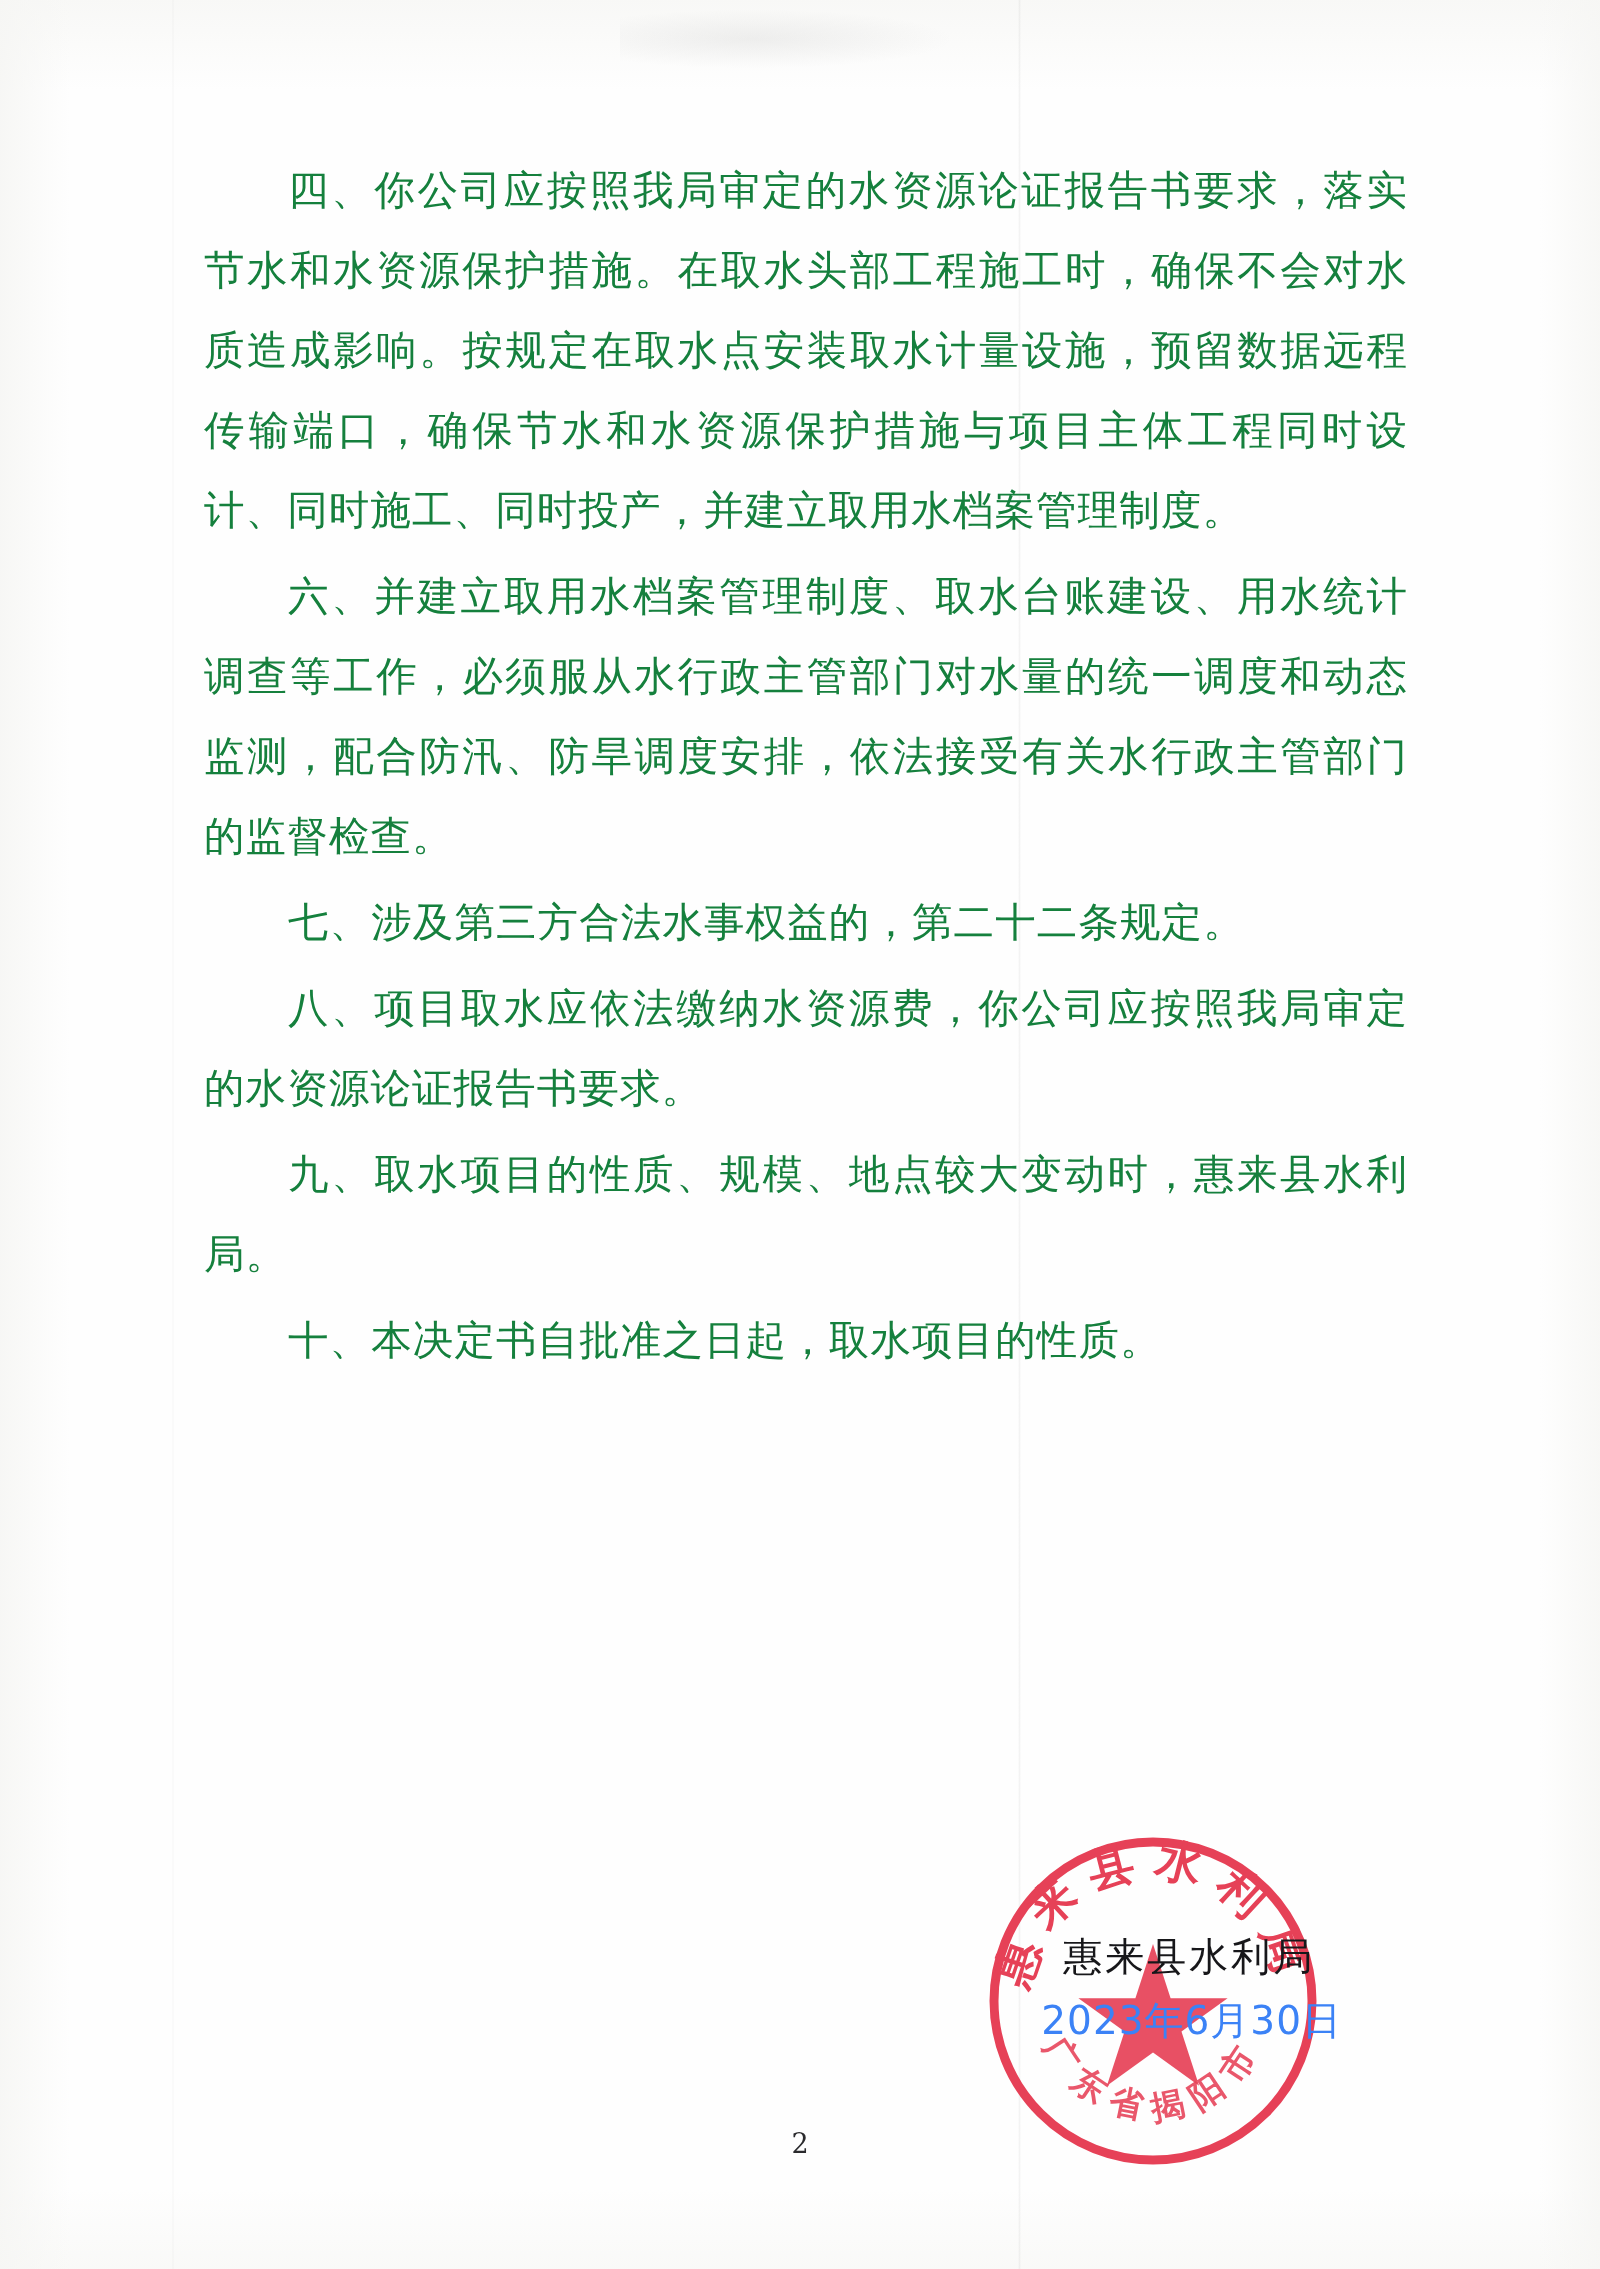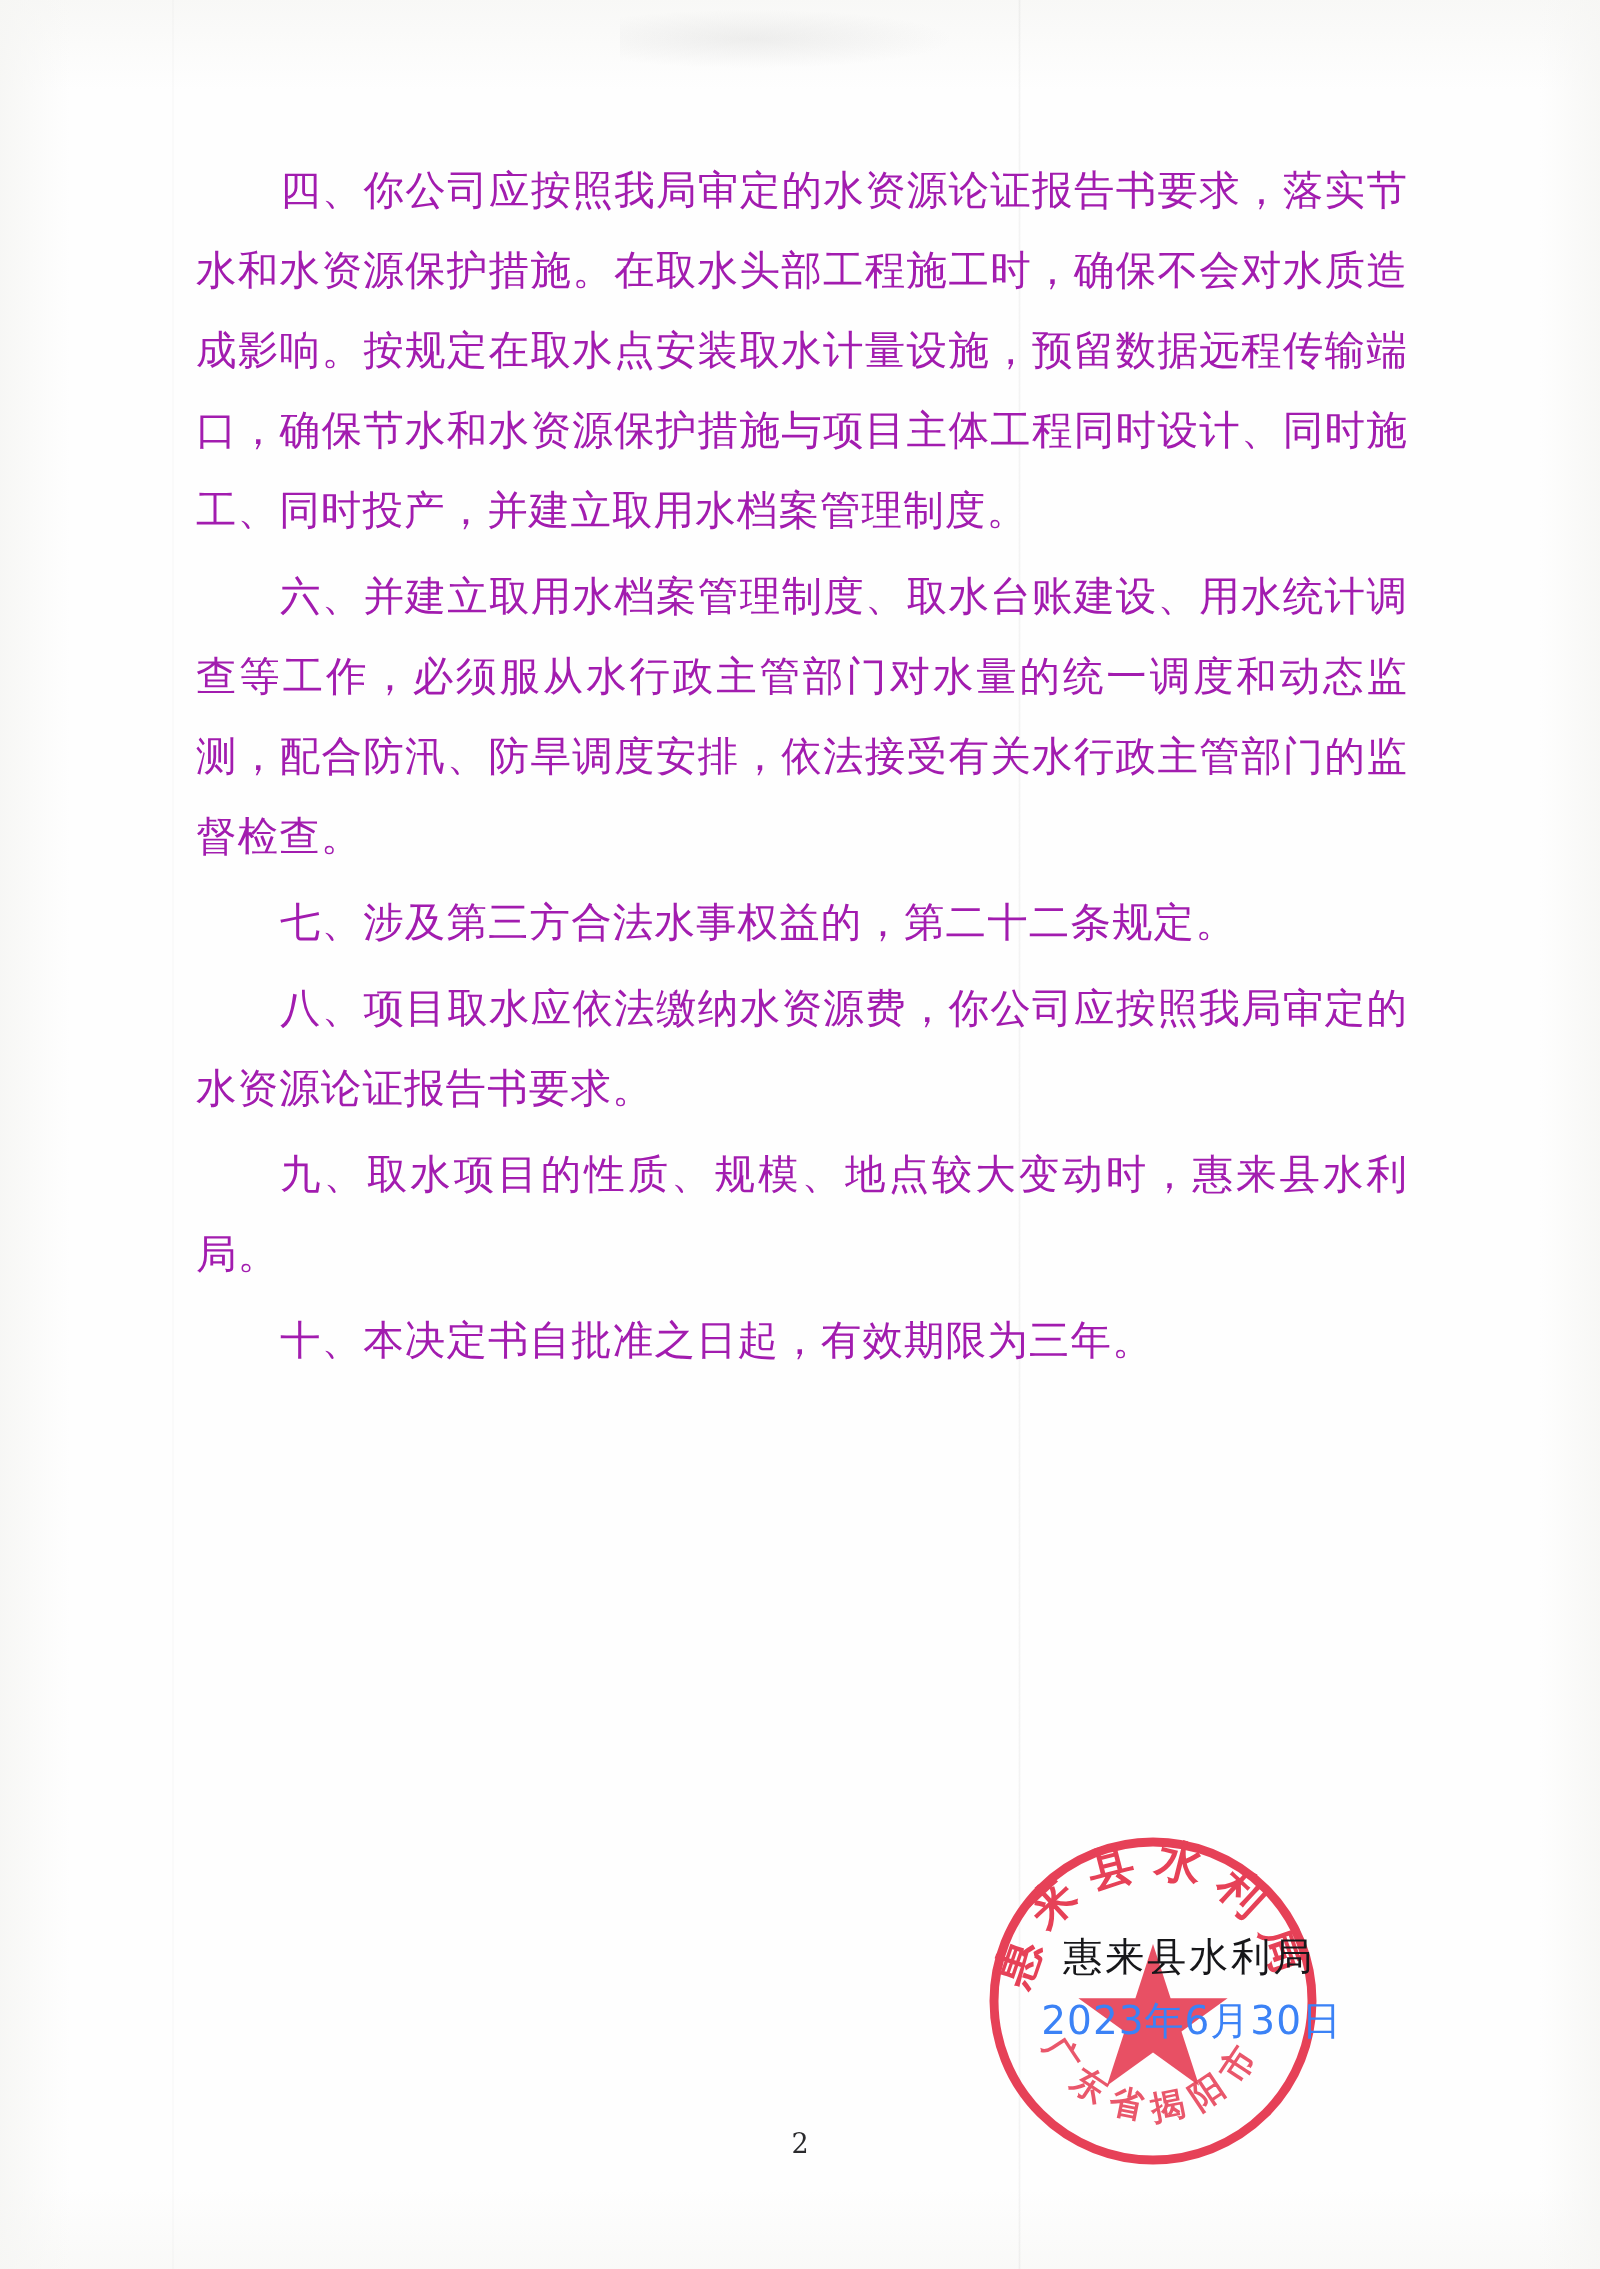--- a/index.html
+++ b/index.html
@@ -55,25 +55,25 @@
     pointer-events: none;
   }
 
   .body-text {
     position: absolute;
     left: 196px;
     top: 150px;
     width: 1212px;
   }
   .para {
-    margin: 0 0 6px 0;
+    margin: 0 0 6px 8px;
     font-family: "DejaVu Sans", sans-serif;
     font-size: 40.5px;
     line-height: 80px;
-    color: #a21caf;
+    color: #15803d;
     text-align: justify;
     text-justify: inter-character;
     letter-spacing: 1.1px;
     text-indent: 84px;
     font-weight: 400;
   }
 
   
   #signature-block {
     position: absolute;
@@ -132,21 +132,21 @@
   <div id="scan-seam"></div>
   <div id="scan-seam-2"></div>
   <div id="top-smudge"></div>
 
   <div class="body-text">
     <p class="para">四、你公司应按照我局审定的水资源论证报告书要求，落实节水和水资源保护措施。在取水头部工程施工时，确保不会对水质造成影响。按规定在取水点安装取水计量设施，预留数据远程传输端口，确保节水和水资源保护措施与项目主体工程同时设计、同时施工、同时投产，并建立取用水档案管理制度。</p>
     <p class="para">六、并建立取用水档案管理制度、取水台账建设、用水统计调查等工作，必须服从水行政主管部门对水量的统一调度和动态监测，配合防汛、防旱调度安排，依法接受有关水行政主管部门的监督检查。</p>
     <p class="para">七、涉及第三方合法水事权益的，第二十二条规定。</p>
     <p class="para">八、项目取水应依法缴纳水资源费，你公司应按照我局审定的水资源论证报告书要求。</p>
     <p class="para">九、取水项目的性质、规模、地点较大变动时，惠来县水利局。</p>
-    <p class="para">十、本决定书自批准之日起，有效期限为三年。</p>
+    <p class="para">十、本决定书自批准之日起，取水项目的性质。</p>
   </div>
 
   <div id="seal">
     <svg width="338" height="338" viewBox="0 0 338 338" xmlns="http://www.w3.org/2000/svg">
       <defs>
         <path id="arc-top" d="M 44 169 A 125 125 0 0 1 294 169" fill="none"></path>
         <path id="arc-bottom" d="M 52 169 A 117 117 0 0 0 286 169" fill="none"></path>
       </defs>
 
       <circle cx="169" cy="169" r="159" fill="none" stroke="#e5334b" stroke-width="9"></circle>

